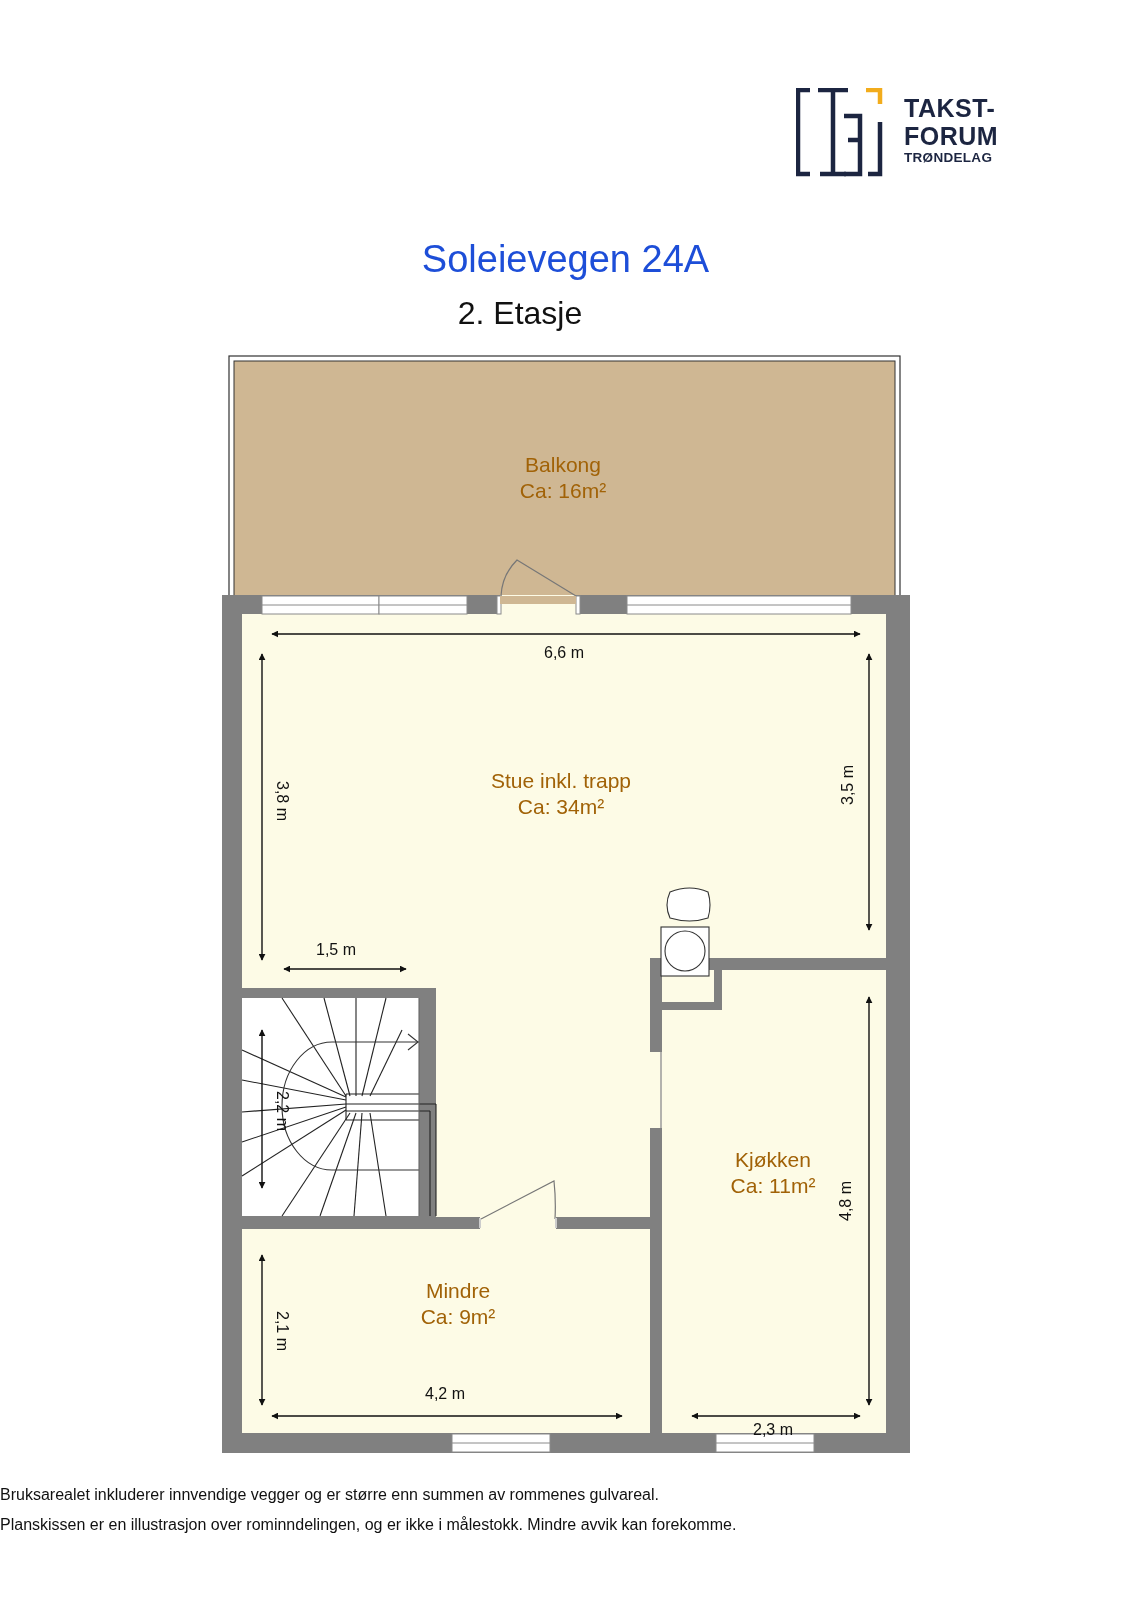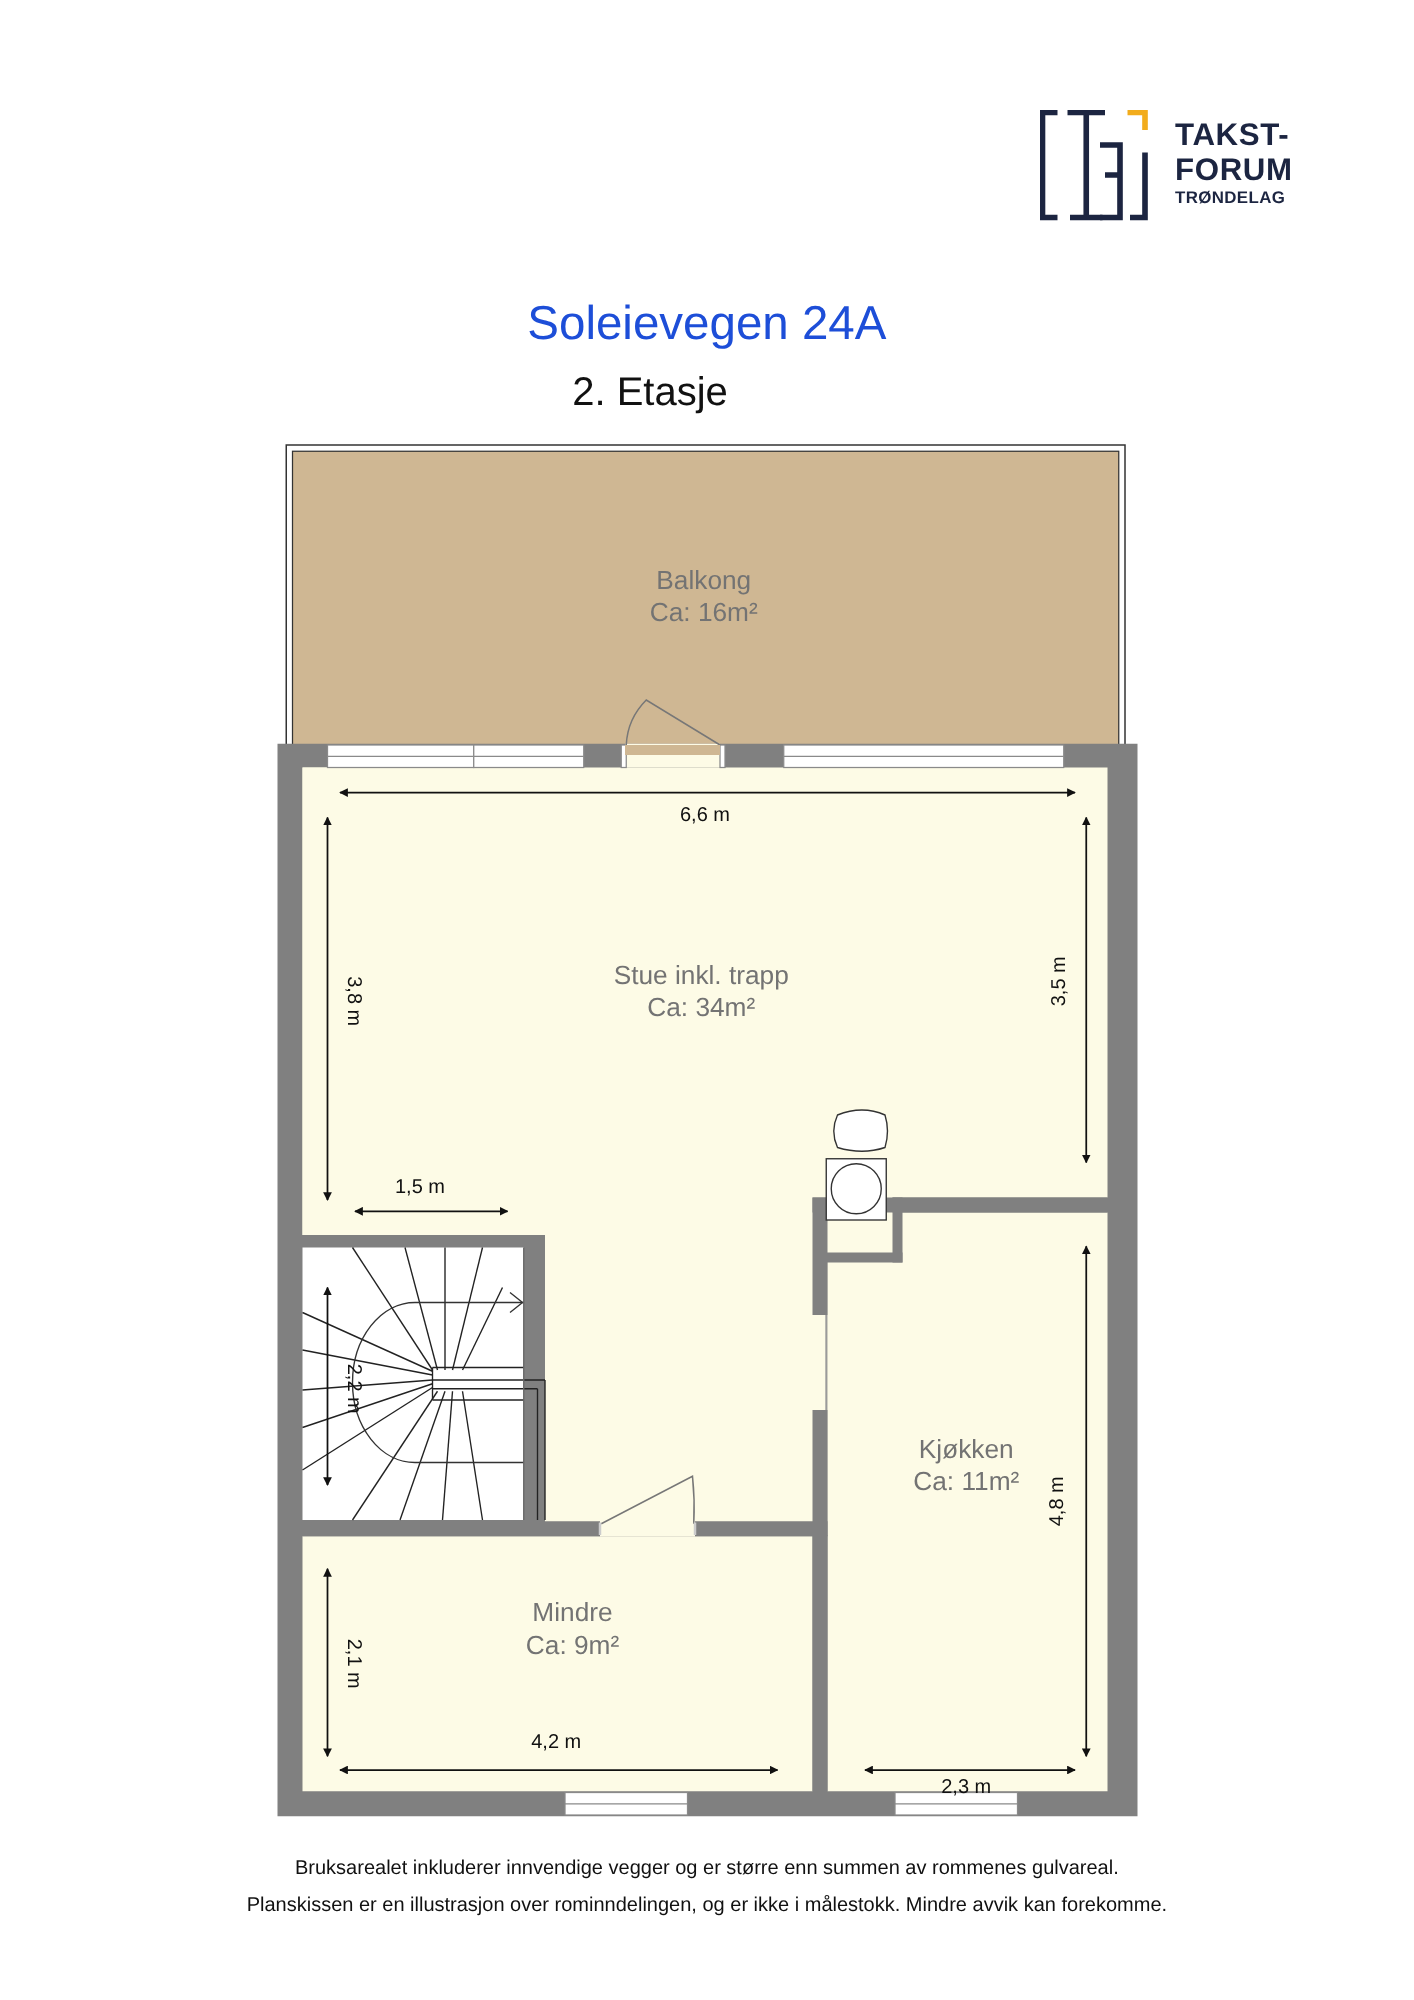--- a/index.html
+++ b/index.html
@@ -1,29 +1,29 @@
 <!DOCTYPE html>
 <html><head>
   <meta charset="utf-8">
   <style>
     html, body { margin: 0; padding: 0; background: #ffffff; }
     body { width: 1131px; height: 1600px; position: relative; overflow: hidden; font-family: "Liberation Sans", sans-serif; color: #111; }
     .abs { position: absolute; }
     .title { left: 0; width: 1131px; top: 236px; text-align: center; font-size: 38px; line-height: 46px; color: #1d4ed8; }
     .subtitle { left: 0; width: 1040px; top: 293px; text-align: center; font-size: 32px; line-height: 40px; color: #111; }
-    .logo { left: 832px; top: 88px; width: 220px; height: 90px; text-decoration: underline; }
+    .logo { left: 796px; top: 88px; width: 220px; height: 90px; text-decoration: underline; }
     .logo-text { position: absolute; left: 108px; font-family: "Liberation Sans", sans-serif; font-weight: bold; color: #1c2541; white-space: nowrap; }
     .logo-l1 { top: 6px; font-size: 25px; letter-spacing: 0.5px; }
     .logo-l2 { top: 34px; font-size: 25px; letter-spacing: 0.5px; }
     .logo-l3 { top: 62px; font-size: 13.5px; letter-spacing: 0.3px; }
     svg.plan { position: absolute; left: 0; top: 0; }
-    .room-label { position: absolute; text-align: center; font-size: 21px; line-height: 26px; color: #737373; white-space: nowrap; transform: translateX(-50%); }
+    .room-label { position: absolute; text-align: center; font-size: 21px; line-height: 26px; color: #a16207; white-space: nowrap; transform: translateX(-50%); }
     .dim { position: absolute; font-size: 16px; color: #111; white-space: nowrap; }
     .dim-v { transform: rotate(90deg); transform-origin: center center; }
-    .footer { left: 0; width: 1131px; text-align: center; font-size: 16px; color: #111; }
+    .footer { left: 0; width: 1131px; font-size: 16px; color: #111; }
   </style>
 </head>
 <body>
 
 <div class="abs logo">
   <svg width="100" height="90" viewBox="0 0 100 90" style="position:absolute;left:0;top:0;">
 
     <path d="M14 2 H2 V86 H14" fill="none" stroke="#1c2541" stroke-width="4.5"></path>
 
     <path d="M22 2 H52 M37 2 V86 M24 86 H50" fill="none" stroke="#1c2541" stroke-width="4.5"></path>

